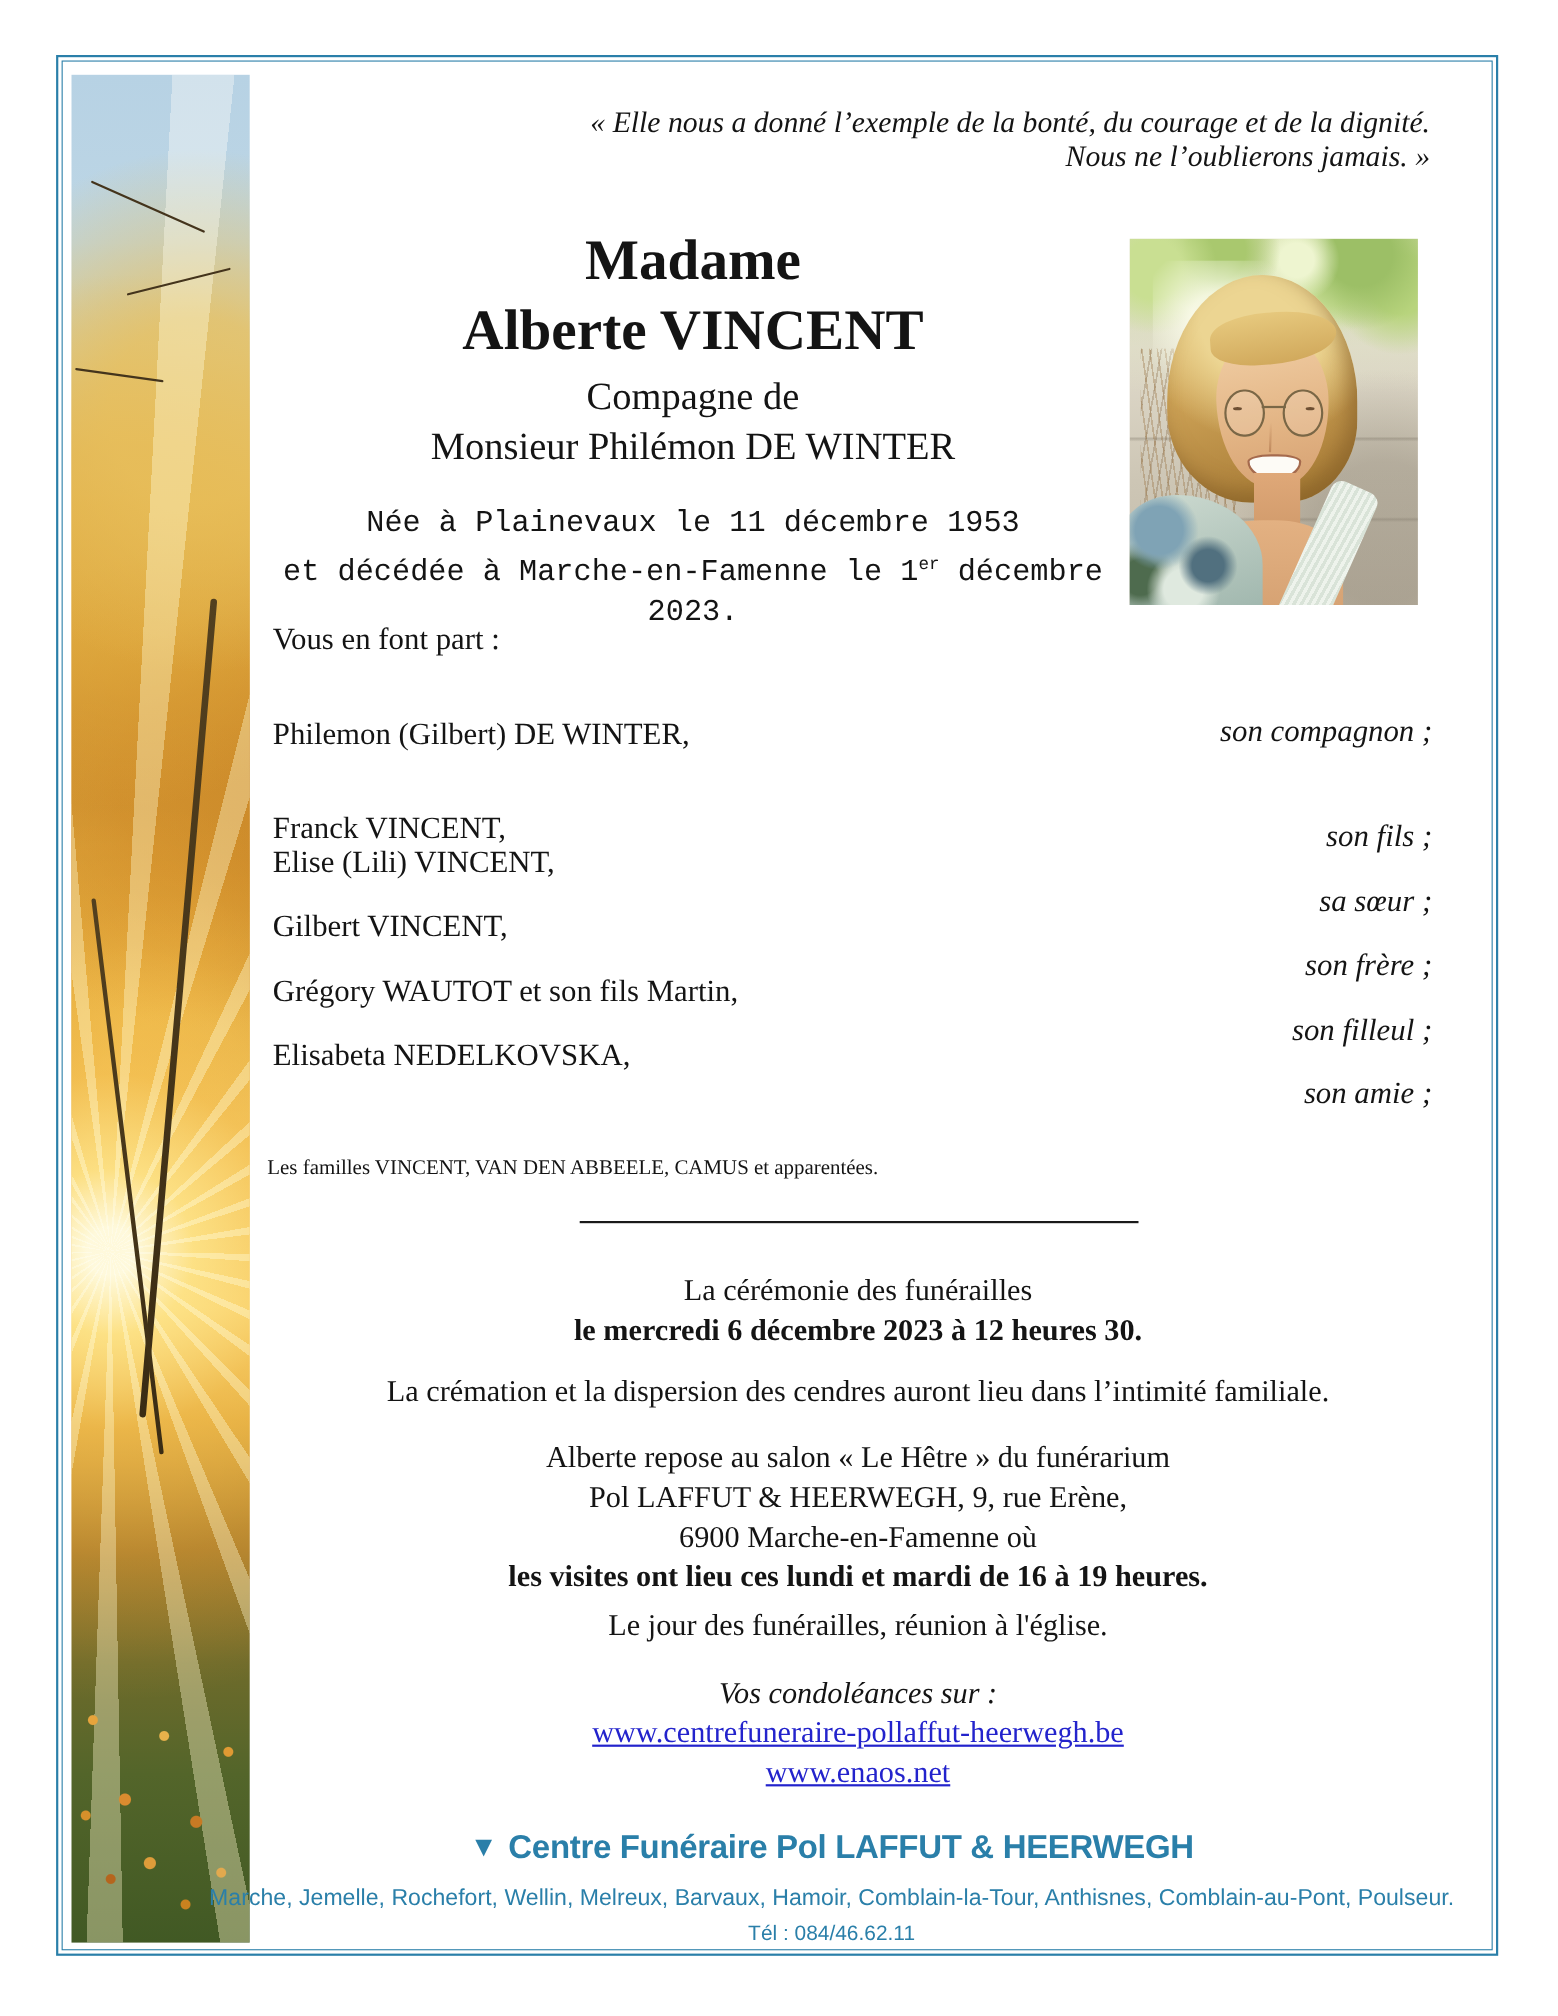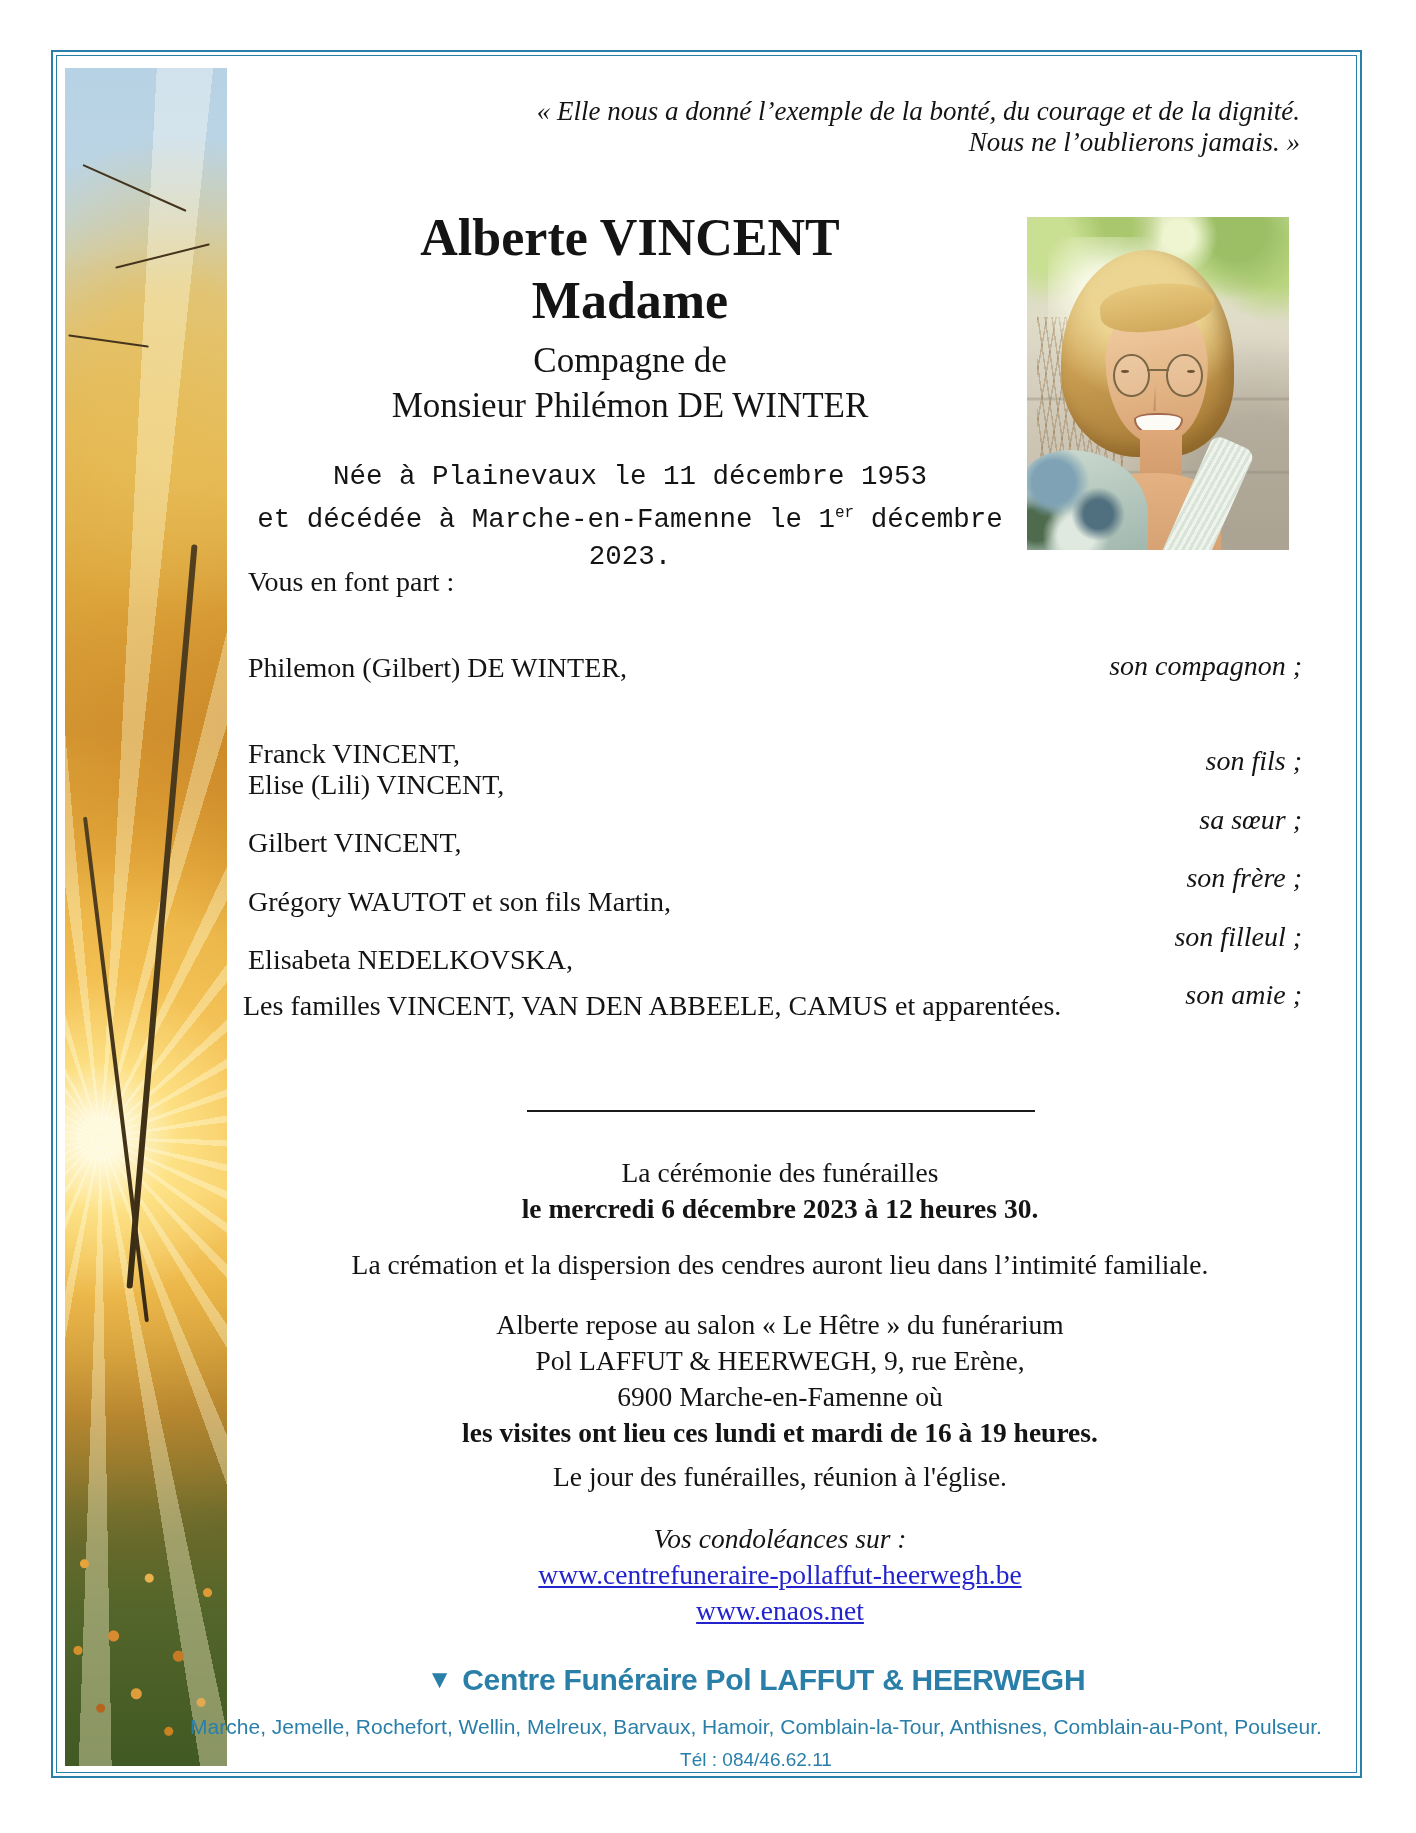--- a/index.html
+++ b/index.html
@@ -167,21 +167,21 @@
   .titleblock .sub{font-size:35px;line-height:45px;}
   .titleblock .sub.first{margin-top:6px;}
   .dates{margin-top:30px;font-size:27.5px;line-height:37px;font-family:Liberation Mono, monospace;}
   .dates sup{font-size:16px;}
   .intro{position:absolute;left:248px;top:566px;font-size:28px;}
   .name-row{position:absolute;left:248px;font-size:28px;white-space:nowrap;}
   .rel-row{
     position:absolute;left:248px;width:1054px;text-align:right;
     font-size:28px;font-style:italic;white-space:nowrap;
   }
-  .families{position:absolute;left:243px;top:990px;font-size:28px;}
+  .families{position:absolute;left:243px;top:1051px;font-size:19px;}
   .separator{position:absolute;left:527px;top:1110px;width:508px;height:0;border-top:2px solid #1a1a1a;}
   .ceremony{
     position:absolute;left:248px;top:1154px;width:1064px;text-align:center;
     font-size:27.5px;line-height:34px;
   }
   .ceremony p{margin:2px;}
   .gap22{margin-top:22px !important;}
   .gap26{margin-top:26px !important;}
   .gap10{margin-top:10px !important;}
   .gap28{margin-top:28px !important;}
@@ -235,22 +235,22 @@
     </div>
     <div class="nose"></div>
     <div class="smile"></div>
     <div class="neck"></div>
     <div class="chest"></div>
     <div class="garment"></div>
     <div class="strap"></div>
   </div>
 
   <div class="titleblock">
+    <div class="big">Madame</div>
     <div class="big">Alberte VINCENT</div>
-    <div class="big">Madame</div>
     <div class="sub first">Compagne de</div>
     <div class="sub">Monsieur Philémon DE WINTER</div>
     <div class="dates">
       <div>Née à Plainevaux le 11 décembre 1953</div>
       <div><span>et décédée à Marche-en-Famenne le 1</span><sup>er</sup><span> décembre 2023.</span></div>
     </div>
   </div>
 
   <div class="intro">Vous en font part :</div>
 

